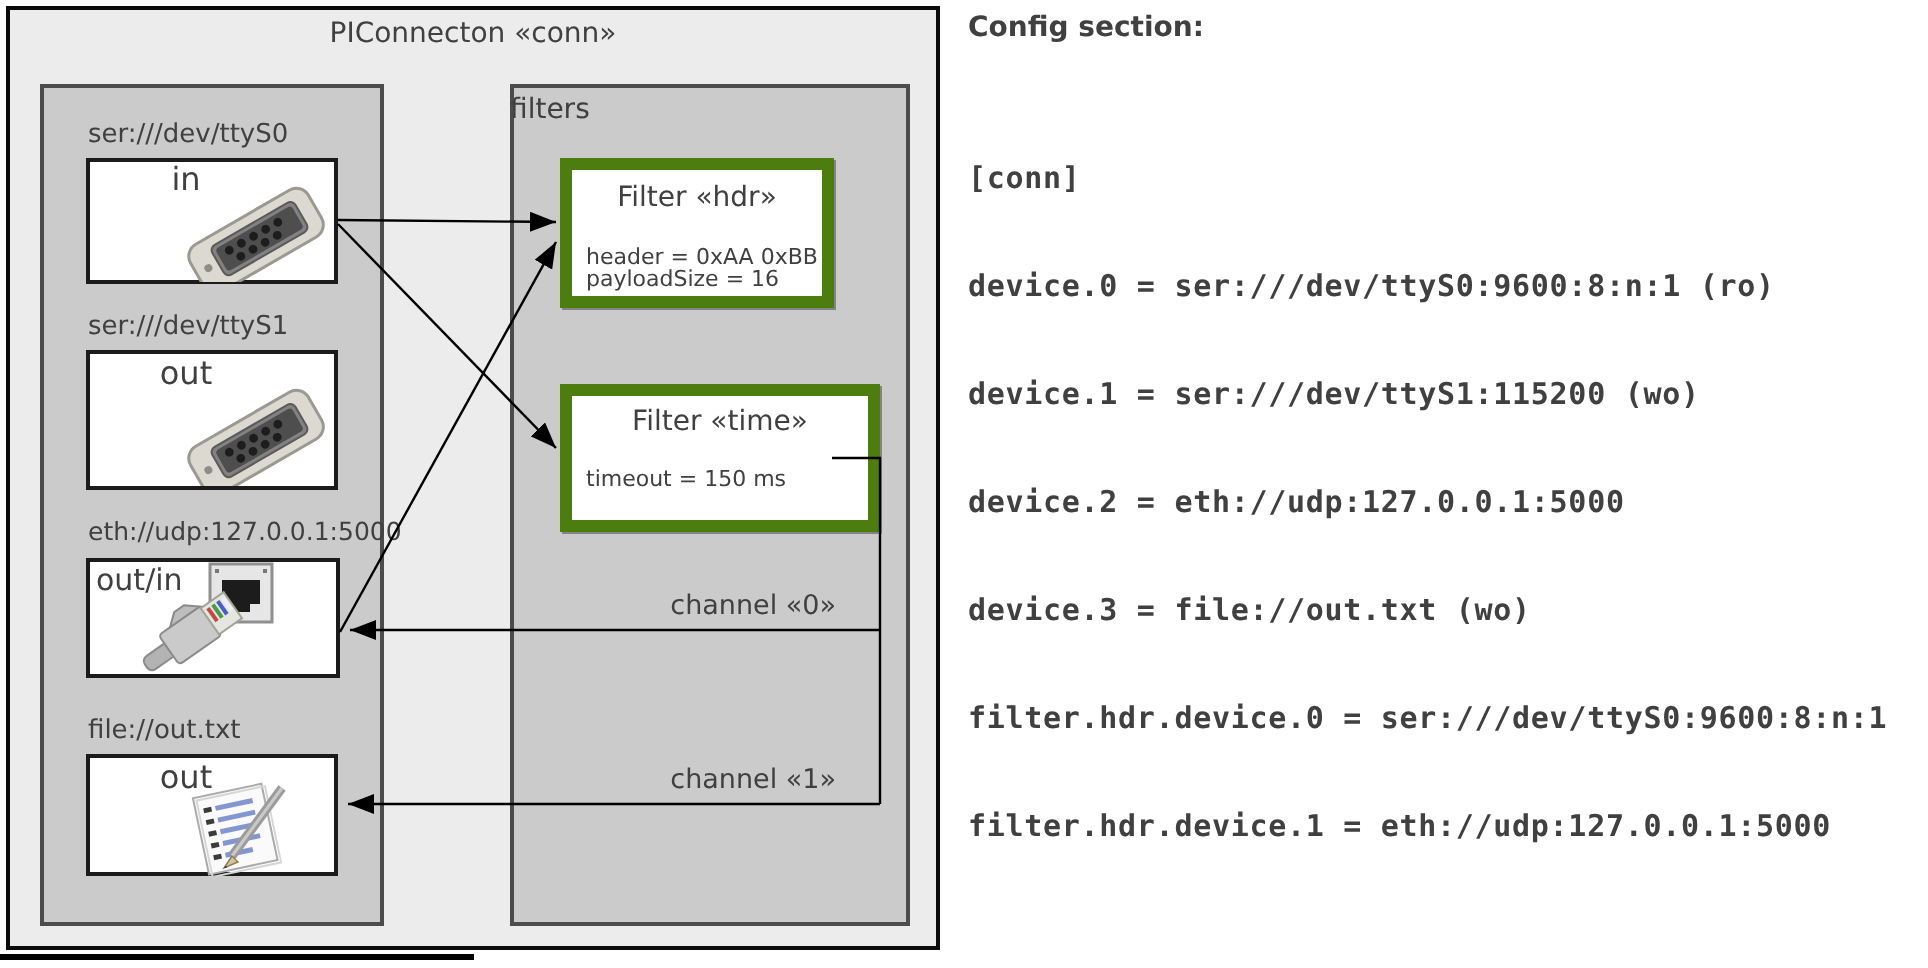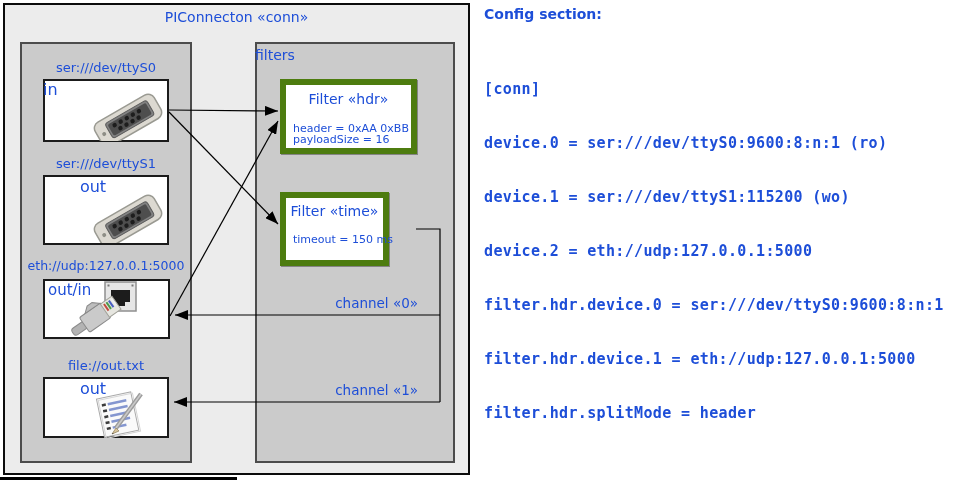--- a/index.html
+++ b/index.html
@@ -1,29 +1,29 @@
 <!DOCTYPE html>
 <html><head>
 <meta charset="utf-8">
 <style>
   html,body{margin:0;padding:0;background:#fff;}
   .stage{position:relative;width:964px;height:484px;background:#ffffff;
-         font-family:"DejaVu Sans","Liberation Sans",sans-serif;color:#1d4ed8;overflow:hidden;}
+         font-family:"DejaVu Sans","Liberation Sans",sans-serif;color:#404040;overflow:hidden;}
   .abs{position:absolute;box-sizing:border-box;}
 
   
   .outer-box{left:3px;top:3px;width:467px;height:472px;border:2px solid #0b0b0b;background:#ececec;}
   .panel{background:#cbcbcb;border:2px solid #4c4c4c;}
   .devices-panel{left:20px;top:42px;width:172px;height:421px;}
   .filters-panel{left:255px;top:42px;width:200px;height:421px;}
 
   .diagram-title{left:3px;top:9px;width:467px;text-align:center;font-size:14px;}
   .filters-label{left:255px;top:47px;width:200px;text-align:left;font-size:14px;}
 
-  .dev-label{left:20px;width:172px;text-align:center;font-size:13px;white-space:nowrap;}
+  .dev-label{left:20px;width:172px;text-align:left;font-size:13px;white-space:nowrap;padding-left:24px;}
   .dev-label.wide{font-size:12.5px;}
   .dev-box{left:43px;width:126px;background:#ffffff;border:2px solid #1b1b1b;}
   .dev-mode{font-size:16px;line-height:16px;}
 
   .filter-box{background:#ffffff;border:6px solid #4d7c0f;box-shadow:1px 1px 0 rgba(0,0,0,.35);}
   .filter-title{width:100%;text-align:center;font-size:14px;}
   .filter-attr{font-size:11px;line-height:15px;white-space:nowrap;}
 
   .channel-label{width:100px;text-align:right;font-size:13.5px;white-space:nowrap;}
 
@@ -43,21 +43,21 @@
 
   <div class="abs outer-box"></div>
   <div class="abs diagram-title">PIConnecton «conn»</div>
 
   <div class="abs panel devices-panel"></div>
   <div class="abs panel filters-panel"></div>
   <div class="abs filters-label">filters</div>
 
   <div class="abs dev-label" style="top:60px">ser:///dev/ttyS0</div>
   <div class="abs dev-box" style="top:79px;height:63px"></div>
-  <div class="abs dev-mode" style="left:43px;top:82px;width:100px;text-align:left">in</div>
+  <div class="abs dev-mode" style="left:43px;top:82px;width:100px;text-align:center">in</div>
   <svg class="abs" style="left:90px;top:91px" width="78" height="50" viewBox="0 0 78 50">
     <g transform="rotate(-30 39 27)">
       <rect x="3" y="15" width="68" height="27" rx="7" fill="#dcd9d1" stroke="#9a9a92" stroke-width="1.5"></rect>
       <rect x="15" y="20" width="48" height="17" rx="3" fill="#828282" stroke="#5a5a5a"></rect>
       <rect x="17" y="22" width="44" height="13" rx="2" fill="#4e4e4e"></rect>
       <circle cx="23" cy="26" r="2.2" fill="#1d1d1d"></circle>
         <circle cx="30" cy="26" r="2.2" fill="#1d1d1d"></circle>
       <circle cx="37" cy="26" r="2.2" fill="#1d1d1d"></circle>
         <circle cx="44" cy="26" r="2.2" fill="#1d1d1d"></circle>
       <circle cx="51" cy="26" r="2.2" fill="#1d1d1d"></circle>
@@ -139,21 +139,21 @@
       <polygon points="20.7,45 20,46 21.8,45.6" fill="#2a2a2a"></polygon>
     </g>
   </svg>
 
   <div class="abs filter-box" style="left:280px;top:79px;width:137px;height:75px">
     <div class="abs filter-title" style="top:6px">Filter «hdr»</div>
     <div class="abs filter-attr" style="left:7px;top:36px">header = 0xAA 0xBB</div>
     <div class="abs filter-attr" style="left:7px;top:47px">payloadSize = 16</div>
   </div>
 
-  <div class="abs filter-box" style="left:280px;top:192px;width:109px;height:74px">
+  <div class="abs filter-box" style="left:280px;top:192px;width:160px;height:74px">
     <div class="abs filter-title" style="top:5px">Filter «time»</div>
     <div class="abs filter-attr" style="left:7px;top:34px">timeout = 150 ms</div>
   </div>
 
   <div class="abs channel-label" style="left:318px;top:295px">channel «0»</div>
   <div class="abs channel-label" style="left:318px;top:382px">channel «1»</div>
 
   <svg class="abs wires">
     <defs>
       <marker id="ah" markerUnits="userSpaceOnUse" markerWidth="14" markerHeight="10" refX="13" refY="5" orient="auto">
@@ -171,23 +171,23 @@
   </svg>
 
   <div class="abs edge-artifact"></div>
 
   <div class="abs config-heading">Config section:</div>
   <div class="abs config-lines">
     <div>[conn]</div>
     <div>device.0 = ser:///dev/ttyS0:9600:8:n:1 (ro)</div>
     <div>device.1 = ser:///dev/ttyS1:115200 (wo)</div>
     <div>device.2 = eth://udp:127.0.0.1:5000</div>
+    <div>device.3 = file://out.txt (wo)</div>
     <div>filter.hdr.device.0 = ser:///dev/ttyS0:9600:8:n:1</div>
     <div>filter.hdr.device.1 = eth://udp:127.0.0.1:5000</div>
-    <div>filter.hdr.splitMode = header</div>
     
     
     
     
     
     
     
     
     
   </div>

